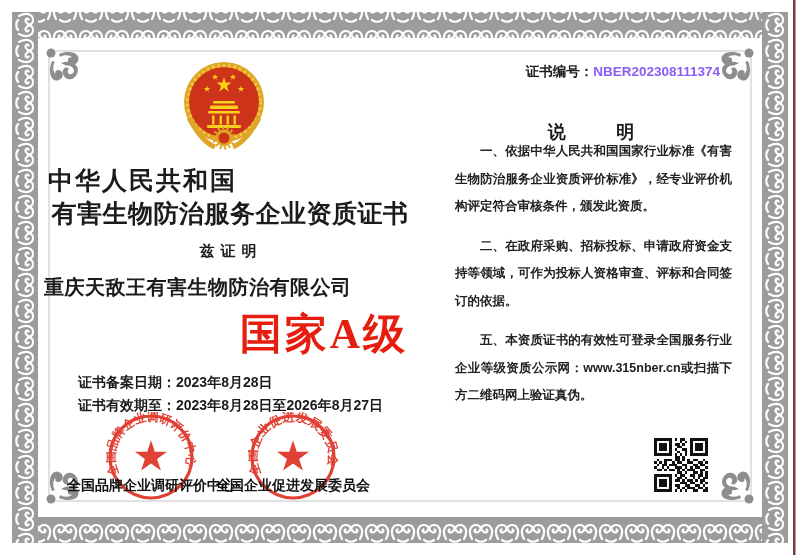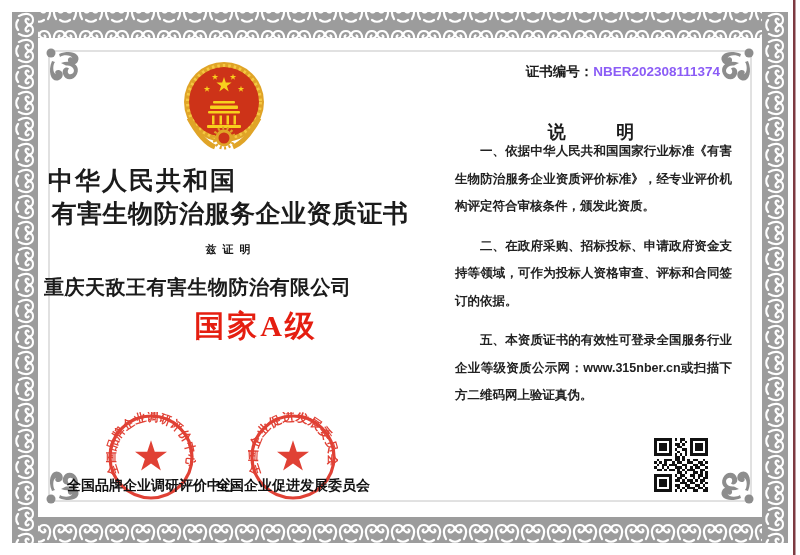--- a/index.html
+++ b/index.html
@@ -10,26 +10,26 @@
   }
   .layer{position:absolute;left:0;top:0;}
   .abs{position:absolute;}
   
   .emblem{left:182px;top:60px;}
   .title1{left:48px;top:164px;width:360px;text-align:left;
     font-size:25px;font-weight:bold;letter-spacing:2px;}
   .title2{left:36px;top:197px;width:388px;text-align:center;
     font-size:25px;font-weight:bold;letter-spacing:0.5px;}
   .attest{left:48px;top:242px;width:360px;text-align:center;
-    font-size:11px;font-weight:bold;letter-spacing:6px;text-indent:6px;}
+    font-size:15px;font-weight:bold;letter-spacing:6px;text-indent:6px;}
   .company{left:44px;top:274px;width:372px;
     font-size:20px;font-weight:bold;letter-spacing:0.5px;}
-  .grade{left:48px;top:306px;width:360px;text-align:center;
+  .grade{left:48px;top:306px;width:360px;text-align:right;
     font-family:"Liberation Serif","DejaVu Serif",serif;
-    font-size:30px;font-weight:bold;color:#e51e10;letter-spacing:3px;padding-left:28px;}
+    font-size:42px;font-weight:bold;color:#e51e10;letter-spacing:3px;}
   .dates{left:78px;top:371px;font-size:14px;font-weight:bold;line-height:22.5px;}
   .seal-svg{position:absolute;width:90px;height:90px;opacity:0.95;}
   .seal-0{left:106px;top:412px;}
   .seal-1{left:248px;top:412px;}
   .seal-caption{top:477px;width:192px;text-align:center;
     font-size:14px;font-weight:bold;color:#111;}
   .cap-0{left:55px;}
   .cap-1{left:197px;}
   
   .cert-no{left:428px;top:63px;width:292px;text-align:right;
@@ -106,20 +106,24 @@
     <path d="M7,58 Q20,82 33,87" stroke="#e0a427" stroke-width="5" fill="none"></path>
     <path d="M77,58 Q64,82 51,87" stroke="#e0a427" stroke-width="5" fill="none"></path>
   </svg>
 
   <div class="abs title1">中华人民共和国</div>
   <div class="abs title2">有害生物防治服务企业资质证书</div>
   <div class="abs attest">兹证明</div>
   <div class="abs company">重庆天敌王有害生物防治有限公司</div>
   <div class="abs grade">国家A级</div>
 
+  <div class="abs dates">
+    <div><span>证书备案日期：</span><span>2023年8月28日</span></div>
+    <div><span>证书有效期至：</span><span>2023年8月28日至2026年8月27日</span></div>
+  </div>
 
   <svg class="seal-svg seal-0" viewBox="-45 -45 90 90" aria-hidden="true">
     <circle r="41" fill="none" stroke="#df372b" stroke-width="3.2"></circle>
     <path id="sealArc0" d="M -32 17 A 36.2 36.2 0 1 1 32 17" fill="none"></path>
     <text font-size="12" fill="#df372b" font-weight="bold" font-family="Liberation Sans, DejaVu Sans, sans-serif">
       <textPath href="#sealArc0" startOffset="0" textLength="140" lengthAdjust="spacingAndGlyphs">全国品牌企业调研评价中心</textPath>
     </text>
     <use href="#star5" transform="scale(2.1)" fill="#df372b"></use>
   </svg>
   <svg class="seal-svg seal-1" viewBox="-45 -45 90 90" aria-hidden="true">

